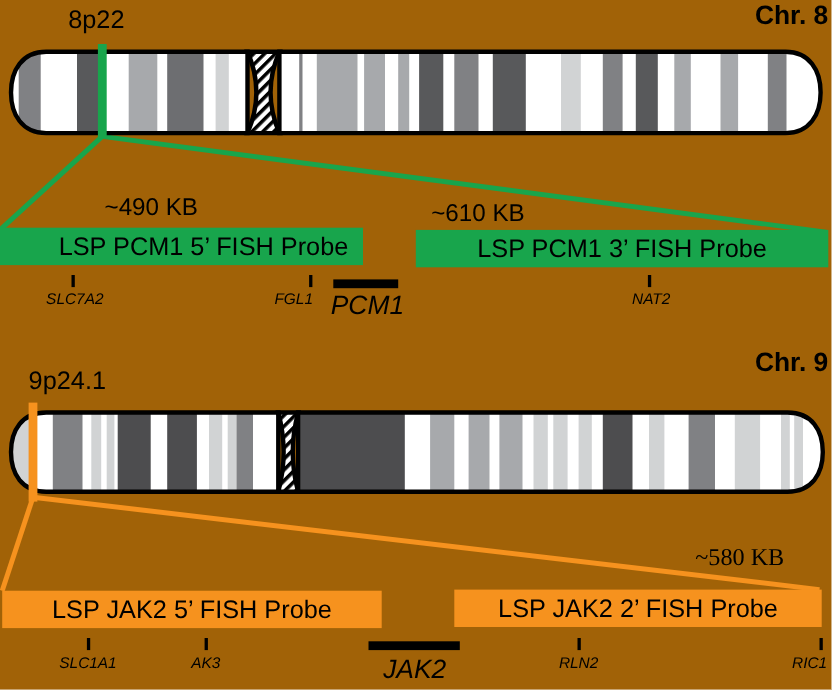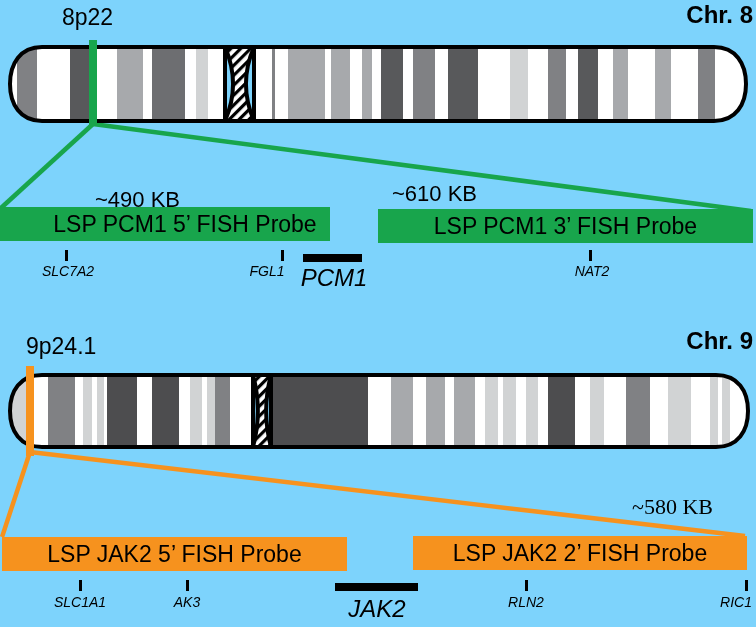--- a/index.html
+++ b/index.html
@@ -1,29 +1,29 @@
 <!DOCTYPE html>
 <html><head>
 <meta charset="utf-8">
 <style>
   html,body{margin:0;padding:0;background:#fff;}
   #stage{
-    position:relative;width:756px;height:627px;background:#7dd3fc;overflow:hidden;
+    position:relative;width:756px;height:627px;background:#a16207;overflow:hidden;
     font-family:"Liberation Sans","DejaVu Sans",sans-serif;color:#000;
   }
   #bg-svg{position:absolute;left:0;top:0;z-index:0;}
   .abs{position:absolute;z-index:2;}
   .locus{font-size:23px;line-height:1.1;}
   #locus8{left:62px;top:5px;}
   #locus9{left:2px;top:334px;margin-left:24px;}
   .chr-title{font-size:24px;font-weight:bold;line-height:1.1;}
   #title8{right:3px;top:2px;text-align:right;}
-  #title9{right:3px;top:328px;text-align:right;}
+  #title9{right:3px;top:317px;text-align:right;}
   .kb{font-size:22px;line-height:1.1;}
-  #kb8-5{left:95px;top:188px;}
+  #kb8-5{left:95px;top:176px;}
   #kb8-3{left:392px;top:182px;}
   #kb9-5{left:62px;top:506px;}
   #kb9-3{left:632px;top:495px;font-family:Liberation Serif, serif;}
   .probe{
     display:flex;align-items:center;justify-content:center;
     font-size:23px;white-space:nowrap;z-index:2;position:absolute;
   }
   #bar8-5{left:0;top:207px;width:290px;height:34px;}
   #bar8-3{left:378px;top:209px;width:375px;height:34px;}
   #bar9-5{left:2px;top:537px;width:345px;height:34px;}

